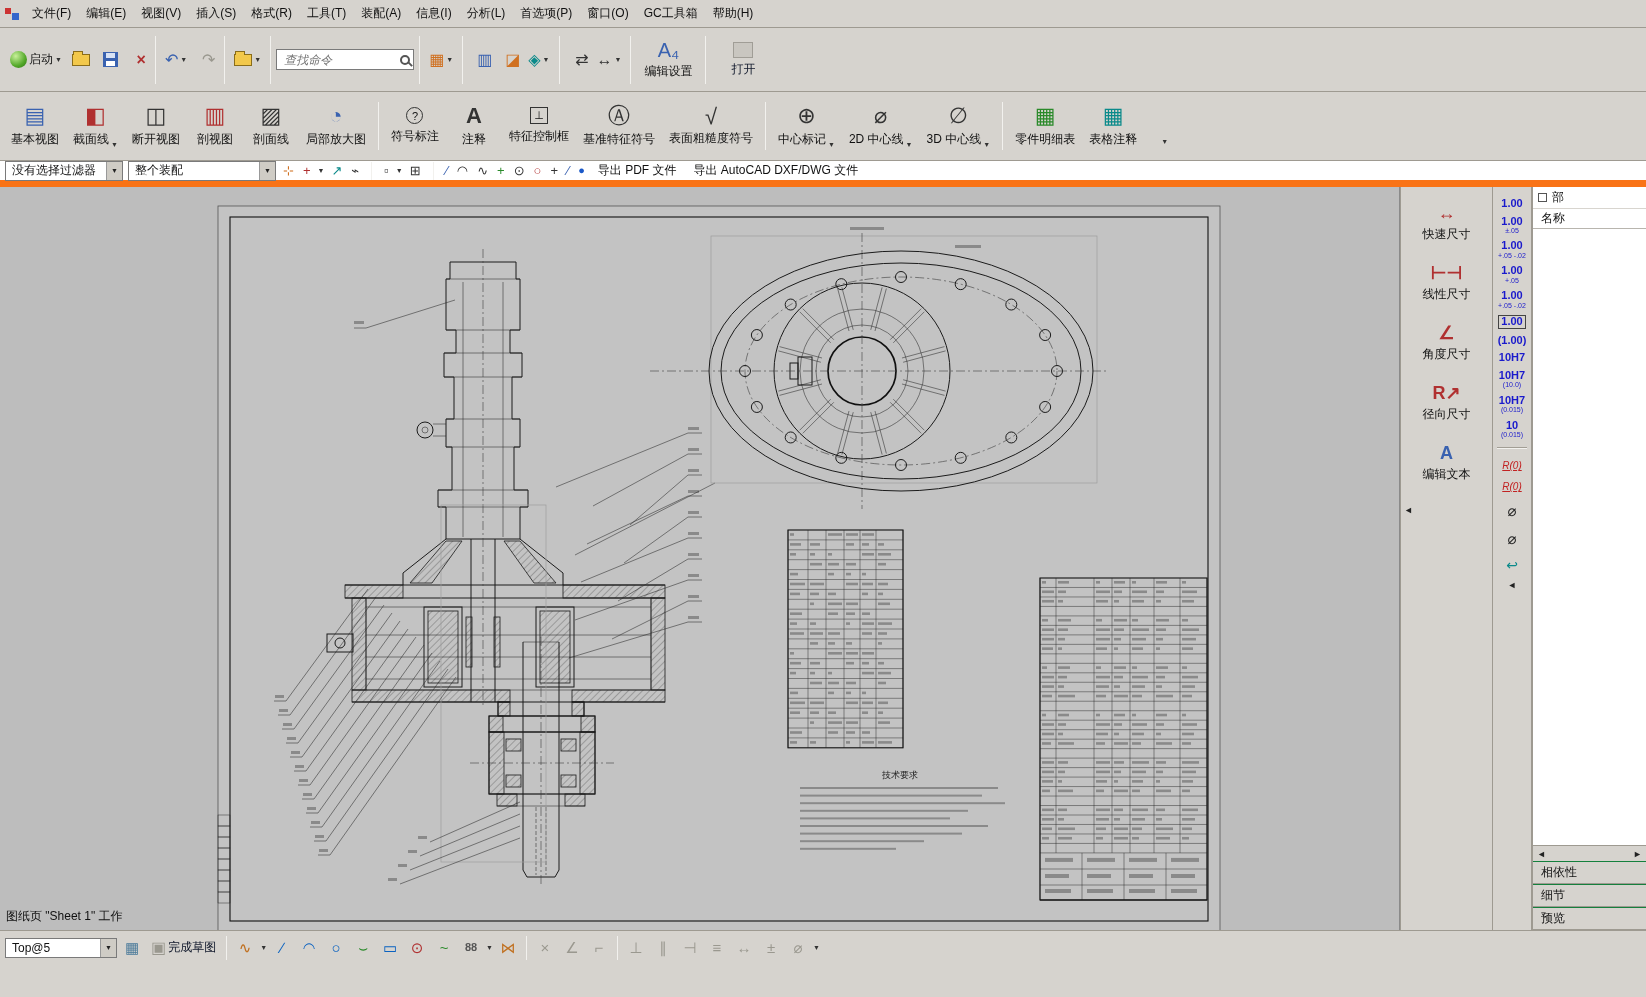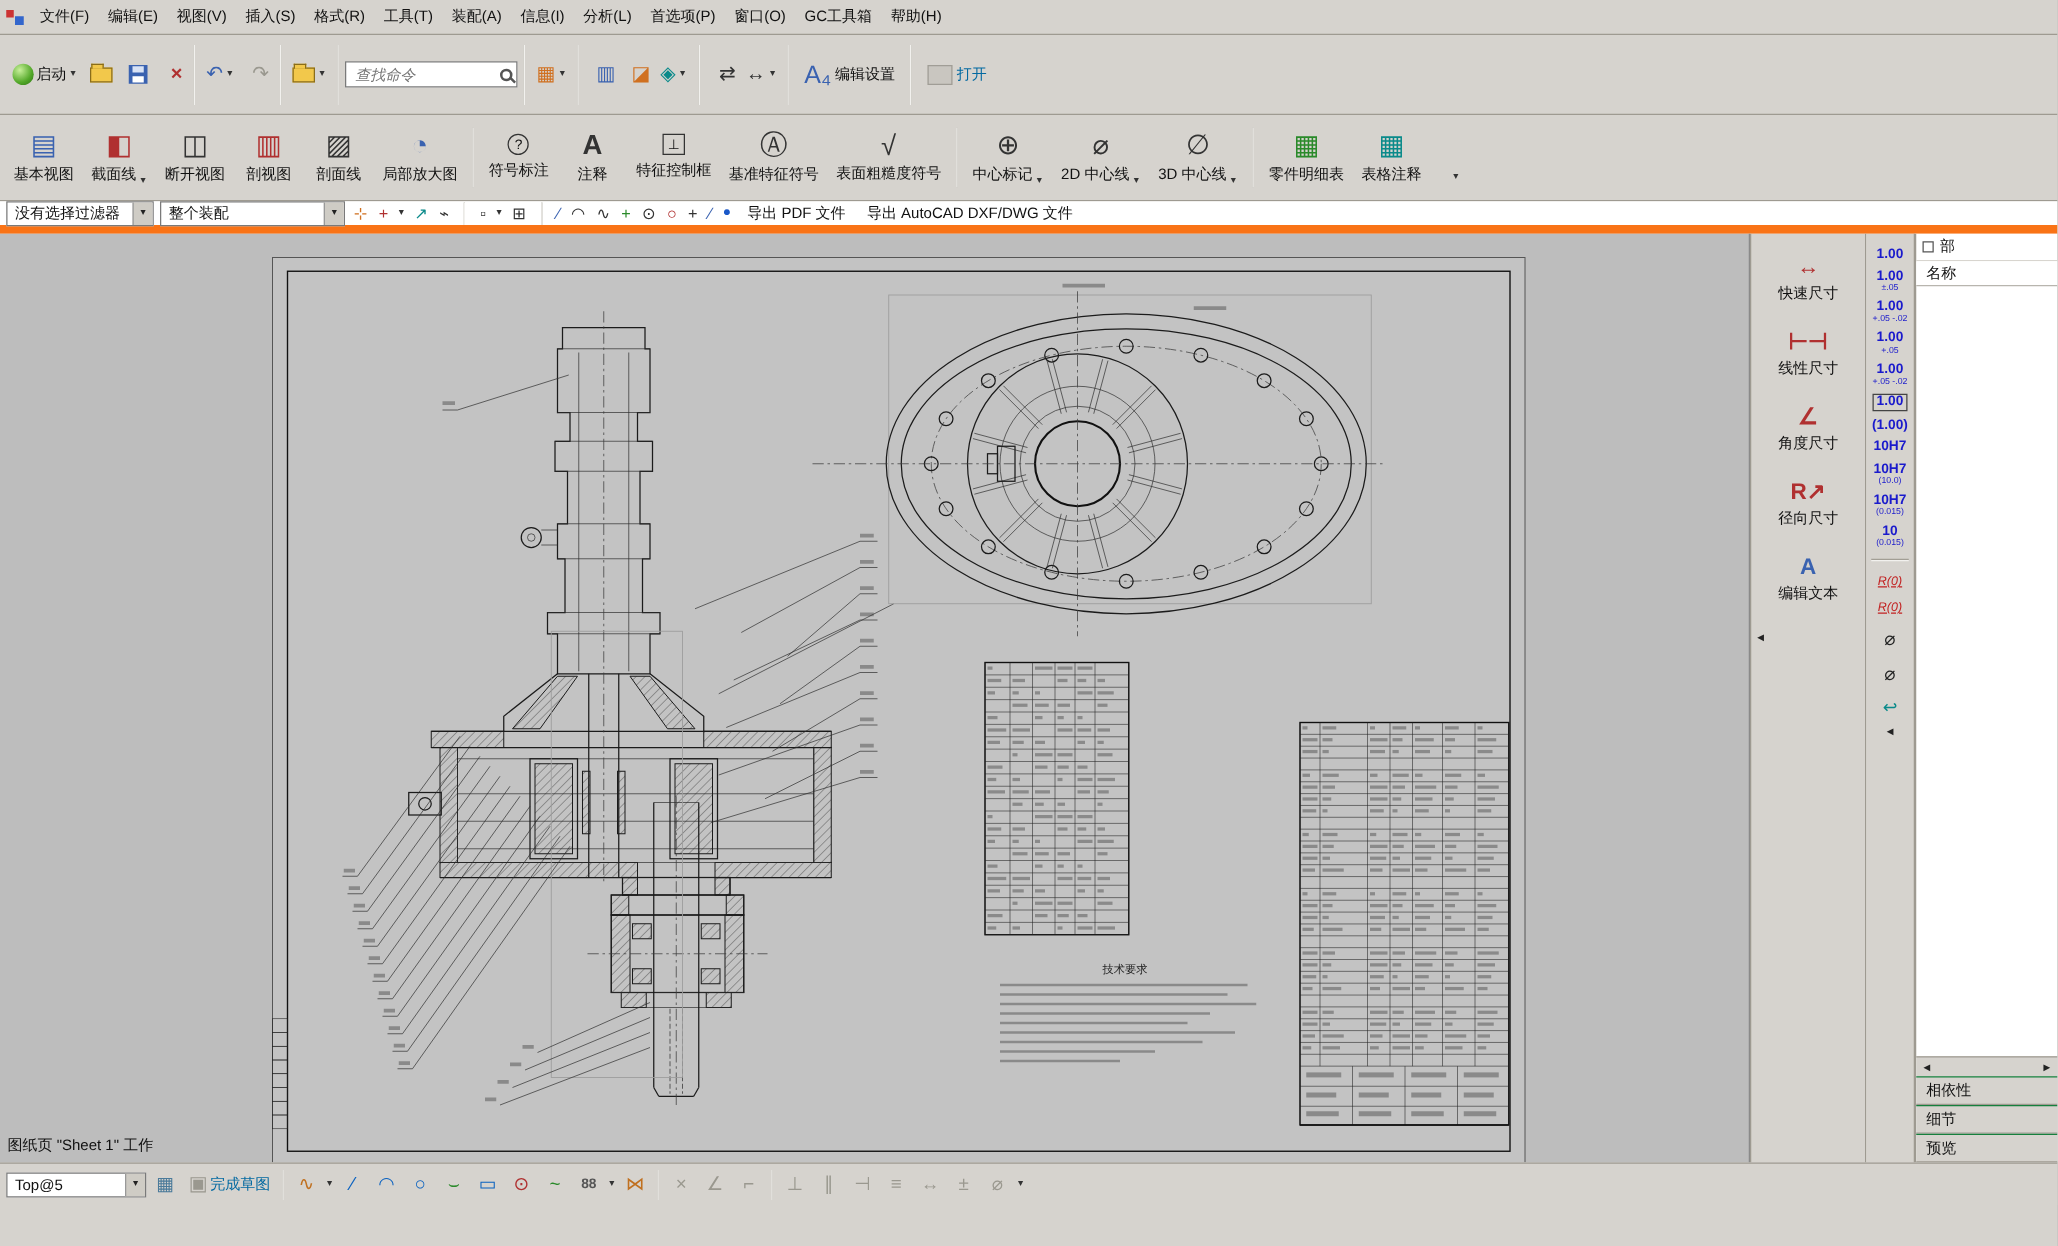--- a/index.html
+++ b/index.html
@@ -24,24 +24,24 @@
        background:radial-gradient(circle at 34% 30%,#c8f09a,#53a829 60%,#2c7113)}
   .folder{width:18px;height:12px;background:#f2c84b;border:1px solid #8a6d1a;position:relative;flex:none}
   .folder:before{content:"";position:absolute;top:-4px;left:0;width:8px;height:3px;background:#f2c84b;border:1px solid #8a6d1a;border-bottom:none}
   .save{width:15px;height:15px;background:#3a62b0;position:relative;flex:none}
   .save:before{content:"";position:absolute;top:1px;left:3px;width:9px;height:5px;background:#d8e2f5}
   .save:after{content:"";position:absolute;bottom:1px;left:3px;width:9px;height:5px;background:#fff}
   .searchbox{display:flex;align-items:center;background:#fff;border:1px solid #7a7a7a;height:21px;width:138px;padding:0 3px 0 7px;justify-content:space-between}
   .searchbox input{border:none;outline:none;width:105px;font-size:12px;font-family:"Liberation Sans",sans-serif;font-style:italic;color:#555;background:transparent}
   .mag{width:10px;height:10px;border:2px solid #555;border-radius:50%;position:relative;flex:none}
   .mag:after{content:"";position:absolute;width:6px;height:2px;background:#555;transform:rotate(45deg);right:-5px;bottom:-2px}
-  .bigbtn{display:flex;flex-direction:row;align-items:center;justify-content:center;
+  .bigbtn{display:flex;flex-direction:column;align-items:center;justify-content:center;
           min-width:64px;height:56px;gap:3px;padding:2px 6px;border:1px solid transparent}
   .bigbtn .lbl{font-size:12px;white-space:nowrap}
-  .grayed{color:#0369a1}
+  .grayed{color:#0f172a}
   .graybox{width:20px;height:16px;background:#c9c6c0;border:1px solid #a09d96}
   
   .ribbon{height:69px;display:flex;align-items:center;padding:0 4px;
           border-bottom:1px solid #9e9a91;background:#d6d3ce}
   .ritem{display:flex;flex-direction:column;align-items:center;justify-content:center;
          min-width:56px;height:62px;gap:4px;padding:2px 6px;border:1px solid transparent;white-space:nowrap}
   .ric{font-size:22px;line-height:1}
   .rlabel{font-size:12px}
   .rdrow{display:flex;align-items:flex-end;gap:2px}
   .c-blue{color:#3a62b0}.c-red{color:#b03030}.c-green{color:#2a8a2a}.c-dark{color:#333}

